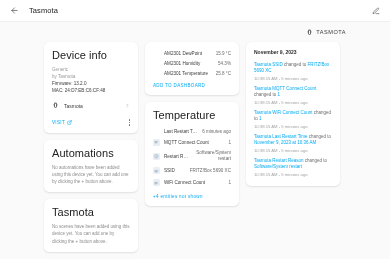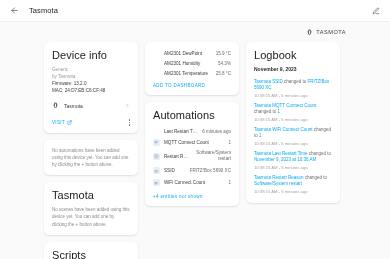--- a/index.html
+++ b/index.html
@@ -210,20 +210,21 @@
         <span class="devfoot-spacer"></span>
         <span class="kebab">
           <i></i>
             <i></i>
             <i></i>
         </span>
       </div>
     </div>
 
     <div class="card">
+      <div class="card-title">Automations</div>
       <div class="empty-text">No automations have been added using this device yet. You can add one by clicking the + button above.</div>
     </div>
 
     <div class="card">
       <div class="card-title">Tasmota</div>
       <div class="empty-text">No scenes have been added using this device yet. You can add one by clicking the + button above.</div>
     </div>
 
     <div class="card">
       <div class="card-title">Scripts</div>
@@ -245,21 +246,21 @@
         </div>
         <div class="erow indent">
           <span class="erow-name">AM2301 Temperature</span>
           <span class="erow-val">25.8 °C</span>
         </div>
       </div>
       <span class="link">ADD TO DASHBOARD</span>
     </div>
 
     <div class="card">
-      <div class="card-title">Automations</div>
+      <div class="card-title">Temperature</div>
       <div>
 
         <div class="erow indent">
           <span class="erow-name">Last Restart Time</span>
           <span class="erow-val">6 minutes ago</span>
         </div>
 
         <div class="erow">
           <span class="erow-icon">
             <svg width="4.4" height="4.4" viewBox="0 0 24 24" fill="none" stroke="currentColor" stroke-width="2.6" stroke-linecap="round">
@@ -308,21 +309,20 @@
           <span class="erow-name">WiFi Connect Count</span>
           <span class="erow-val">1</span>
         </div>
       </div>
       <span class="link">+4 entities not shown</span>
     </div>
   </div>
 
   <div class="col">
     <div class="card logbook">
-      <div class="card-title">Logbook</div>
       <div class="lb-date">November 9, 2023</div>
 
       <div class="lb-entry">
         <div class="lb-text">
           <span>Tasmota SSID</span><span class="plain"> changed to </span><span>FRITZ!Box 5690 XC</span>
         </div>
         <div class="lb-time">10:38:15 AM - 5 minutes ago</div>
       </div>
 
       <div class="lb-entry">

